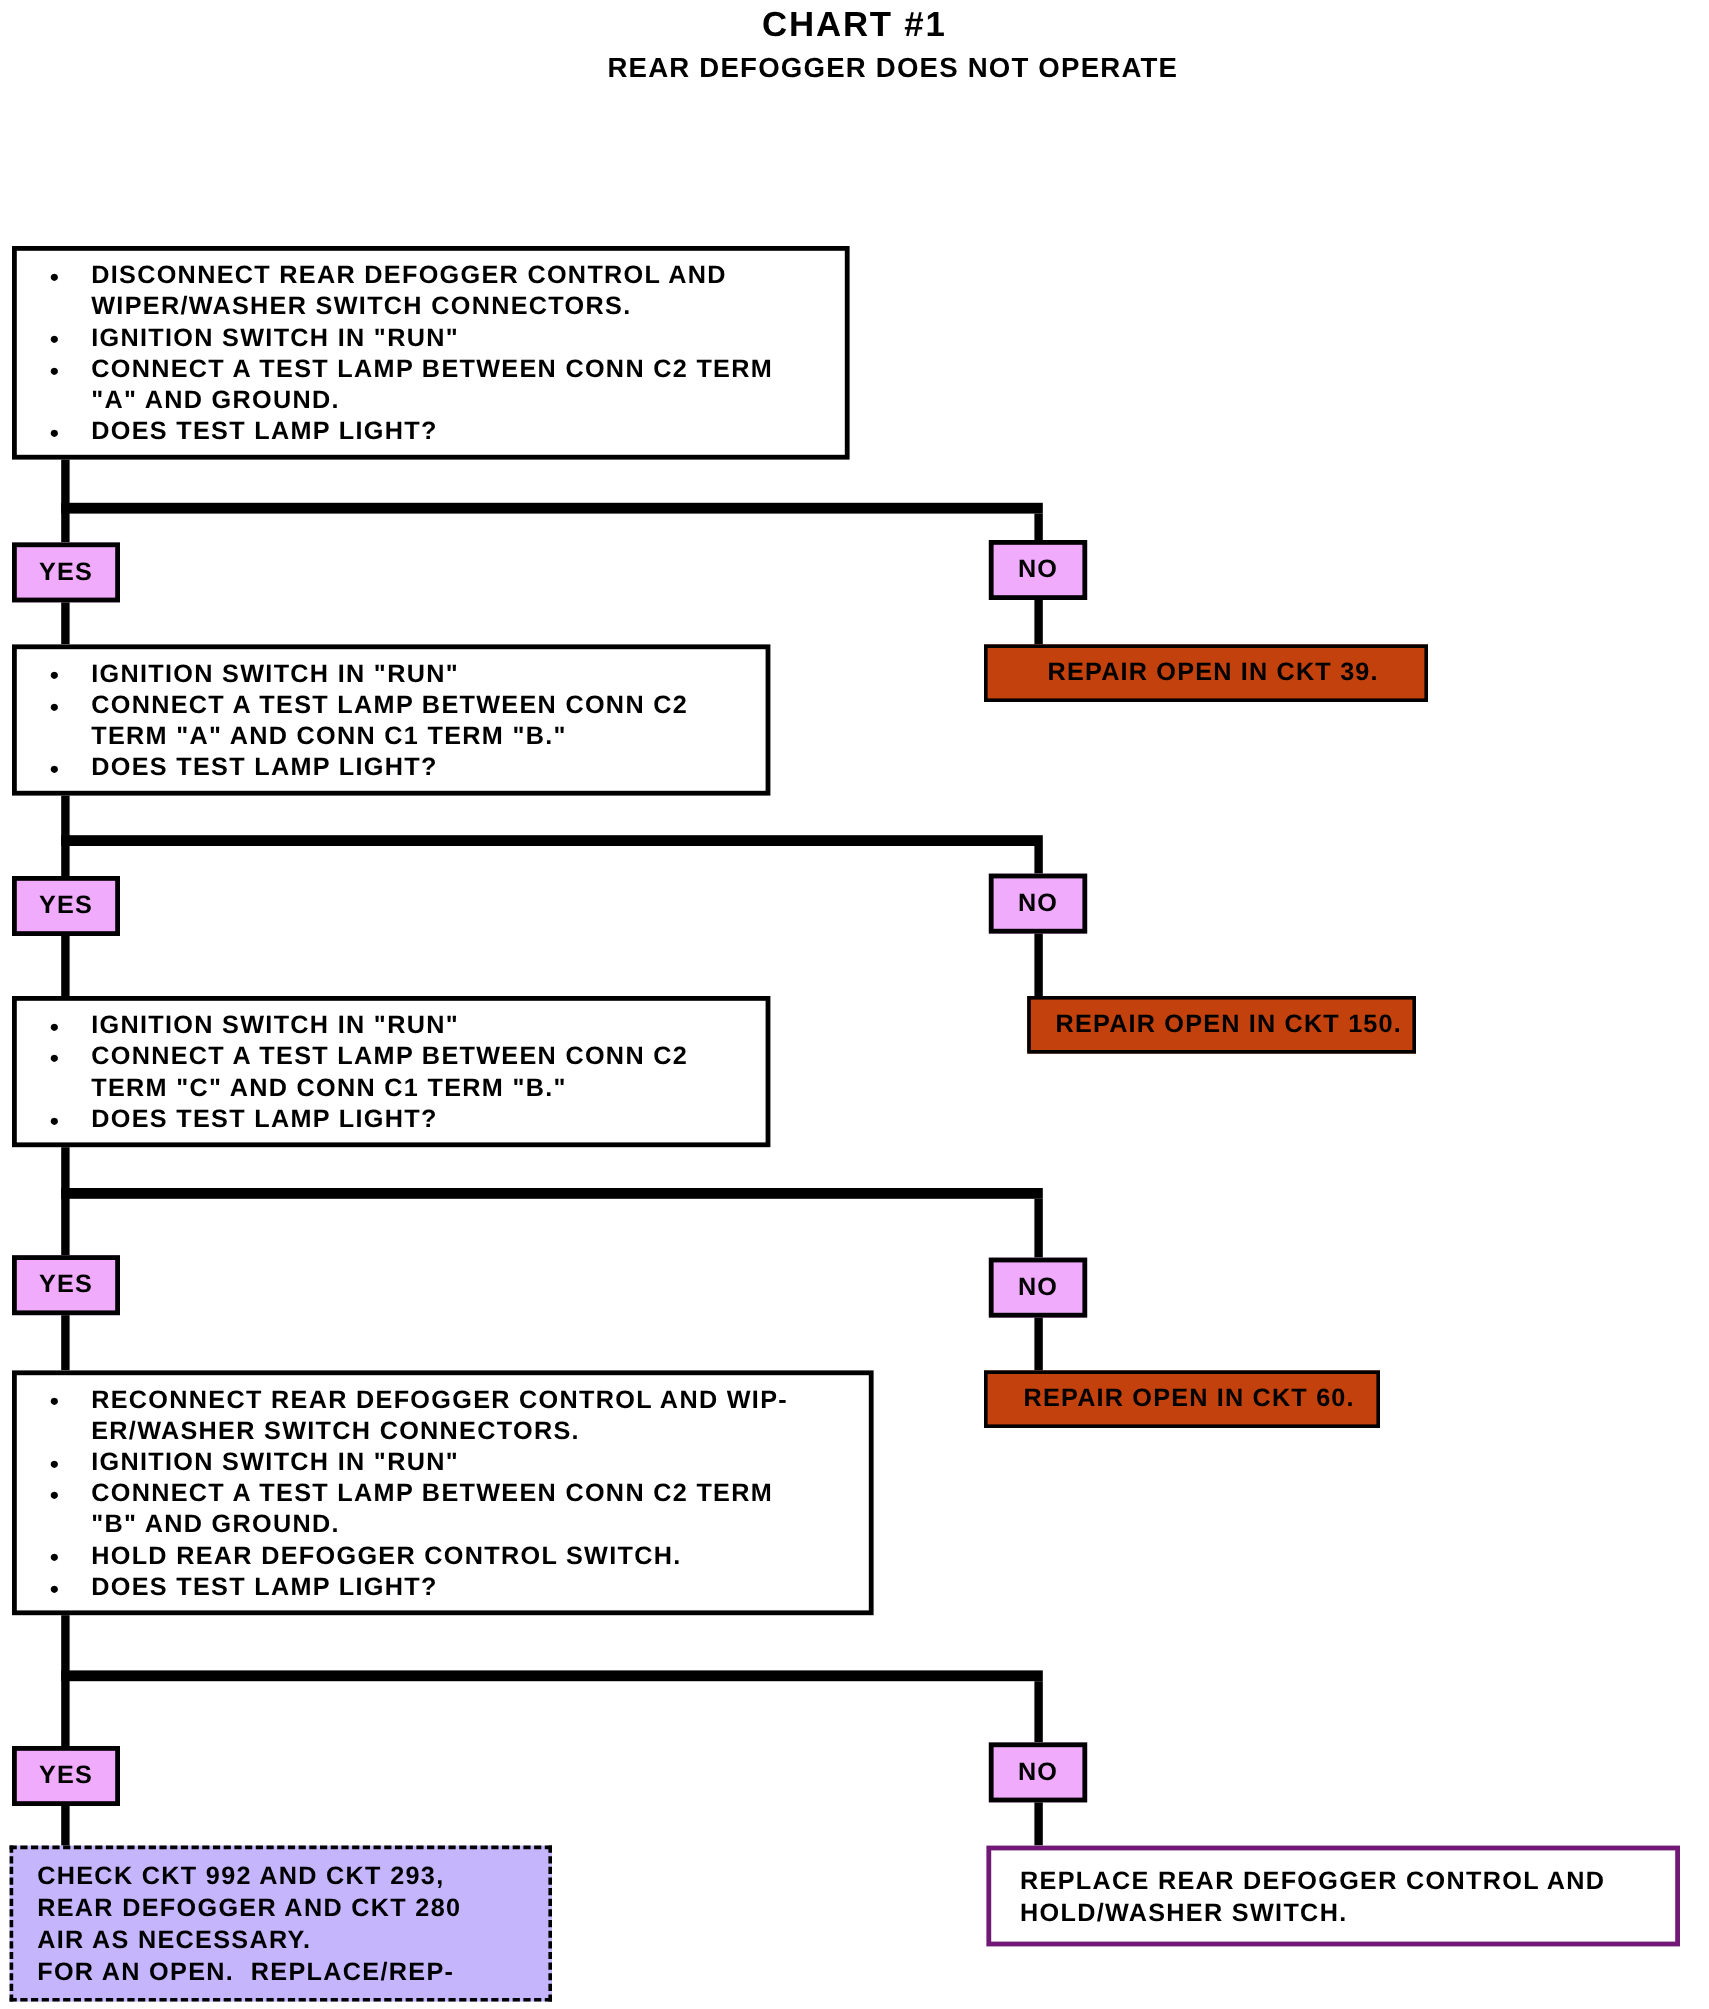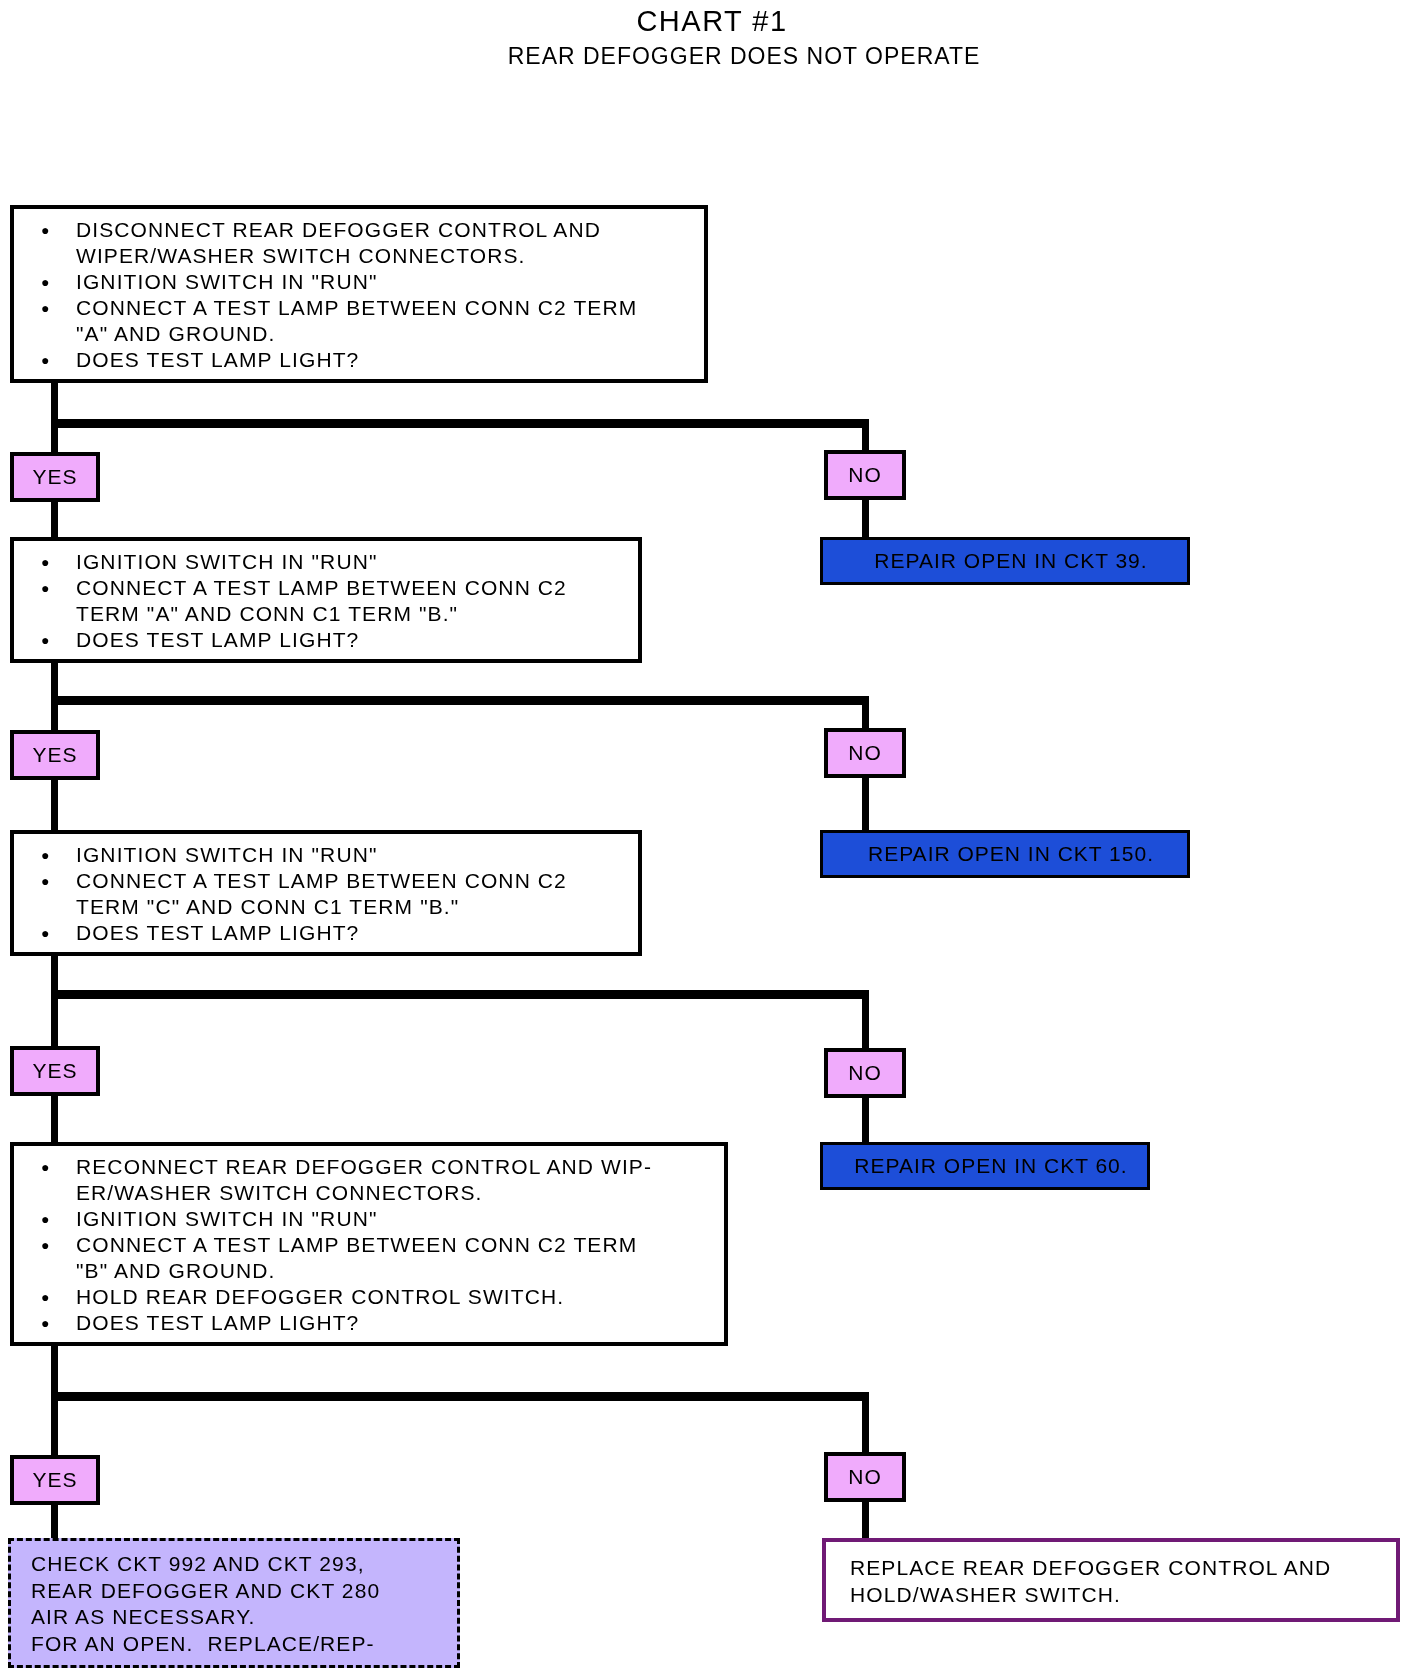--- a/index.html
+++ b/index.html
@@ -1,36 +1,36 @@
 <!DOCTYPE html>
 <html><head>
 <meta charset="utf-8">
 <style>
   html,body{margin:0;padding:0;background:#fff;}
   .page{
     position:relative;width:1424px;height:1674px;background:#ffffff;
-    font-family:"Liberation Sans",sans-serif;font-weight:normal;color:#000;
+    font-family:"Liberation Sans",sans-serif;font-weight:bold;color:#000;
     overflow:hidden;
   }
   .title{position:absolute;top:5px;left:0;width:100%;text-align:center;
     font-size:29px;letter-spacing:1.5px;}
   .subtitle{position:absolute;top:43px;left:0;width:100%;text-align:center;
     font-size:23px;letter-spacing:1px;padding-left:32px;}
 
   .qbox{position:absolute;border:4px solid #000;background:#fff;
     box-sizing:border-box;padding:8px 6px 6px 0;}
   .line{position:relative;padding-left:62px;font-size:21px;line-height:26px;
     letter-spacing:1.1px;}
   .txt{white-space:pre;}
   .bullet{position:absolute;left:27px;top:4px;font-size:14px;line-height:18px;}
 
   .dec{position:absolute;border:4px solid #000;background:#f0abfc;box-sizing:border-box;
     display:flex;align-items:center;justify-content:center;
     font-size:21px;letter-spacing:1px;}
-  .out{position:absolute;border:3px solid #000;background:#1d4ed8;box-sizing:border-box;
+  .out{position:absolute;border:3px solid #000;background:#c2410c;box-sizing:border-box;
     display:flex;align-items:center;justify-content:center;
     font-size:21px;letter-spacing:1px;text-align:left;padding-left:12px;}
   .out-multi{position:absolute;border:4px solid #701a75;background:#fff;box-sizing:border-box;
     display:block;padding:12px 10px 10px 24px;font-size:21px;line-height:27px;
     letter-spacing:1.1px;}
   .dashedbox{position:absolute;border:3px dashed #000;background:#c4b5fd;box-sizing:border-box;
     padding:10px 8px 8px 20px;font-size:21px;line-height:26.5px;letter-spacing:1.1px;}
   .out-line{white-space:pre;}
 
   .vline{position:absolute;width:7px;background:#000;}
@@ -90,21 +90,21 @@
 
   <div class="vline" style="left:51px;top:780px;height:50px;"></div>
   <div class="vline" style="left:862px;top:778px;height:52px;"></div>
 
   <div class="qbox" style="left:10px;top:830px;width:632px;">
     <div class="line"><span class="bullet">●</span><span class="txt">IGNITION SWITCH IN "RUN"</span></div>
     <div class="line"><span class="bullet">●</span><span class="txt">CONNECT A TEST LAMP BETWEEN CONN C2</span></div>
     <div class="line"><span class="txt">TERM "C" AND CONN C1 TERM "B."</span></div>
     <div class="line"><span class="bullet">●</span><span class="txt">DOES TEST LAMP LIGHT?</span></div>
   </div>
-  <div class="out" style="left:820px;top:830px;width:370px;height:48px;">
+  <div class="out" style="left:856px;top:830px;width:324px;height:48px;">
       <span>REPAIR OPEN IN CKT 150.</span>
     </div>
 
   <div class="vline" style="left:51px;top:956px;height:90px;"></div>
   <div class="hline" style="left:51px;top:990px;width:818px;"></div>
   <div class="vline" style="left:862px;top:999px;height:49px;"></div>
 
   <div class="dec" style="left:10px;top:1046px;width:90px;height:50px;">
       <span>YES</span>
     </div>

